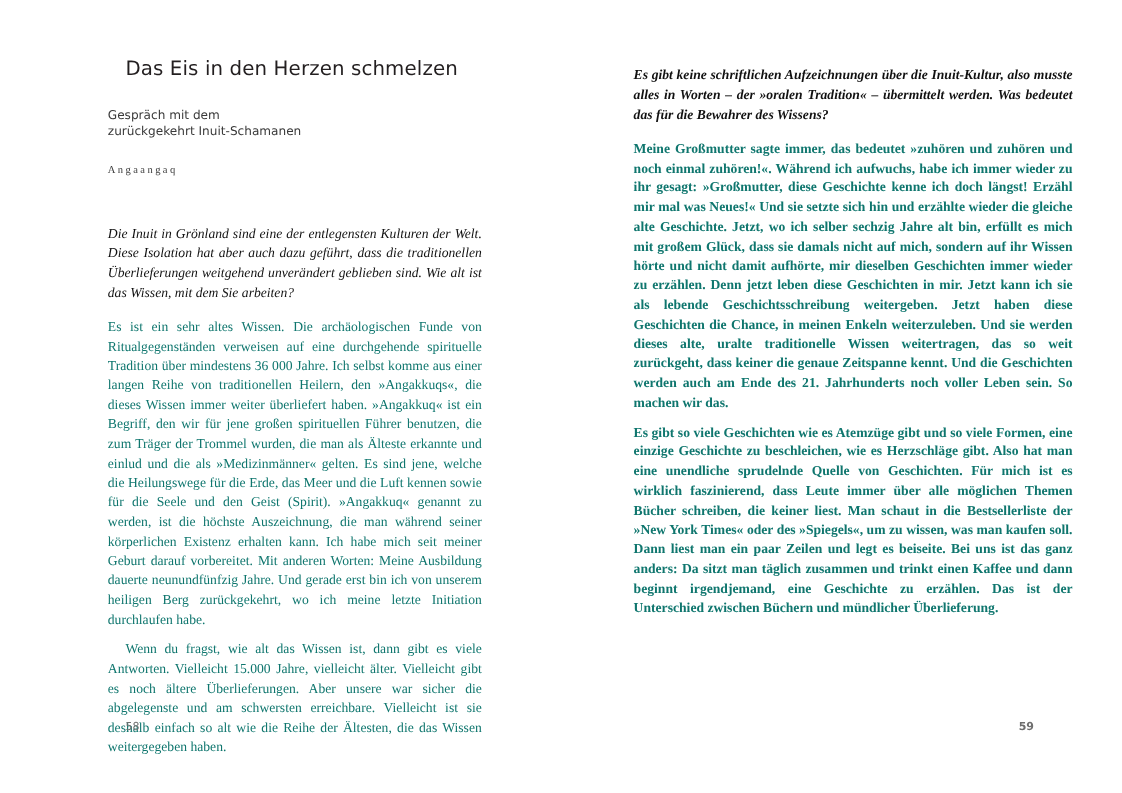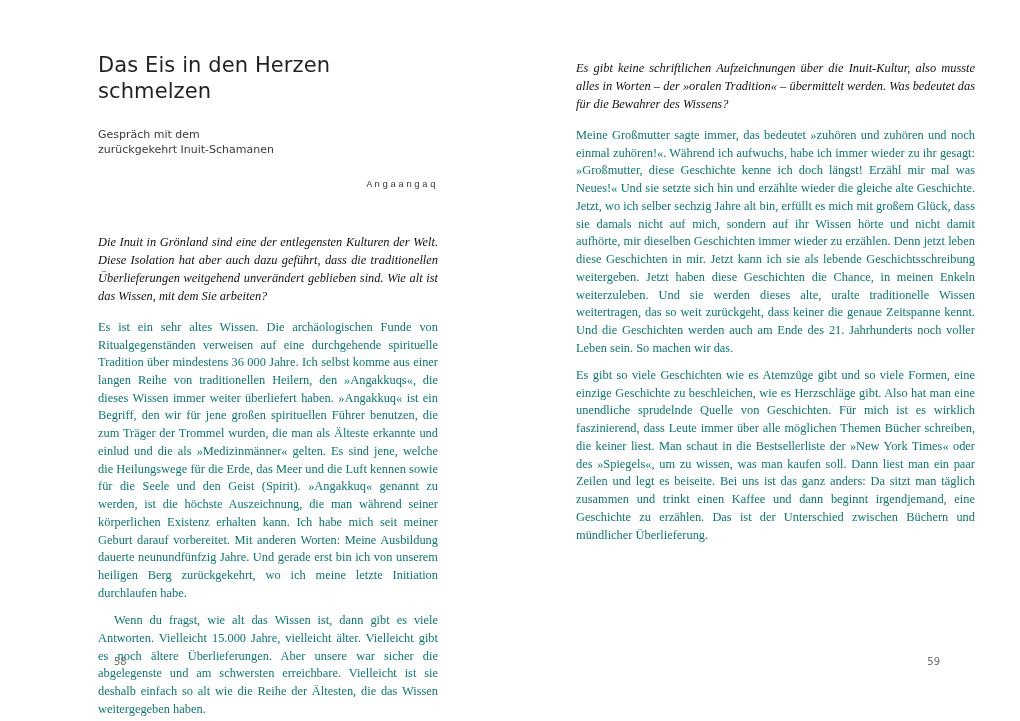--- a/index.html
+++ b/index.html
@@ -26,48 +26,48 @@
     box-sizing: border-box;
     height: 721px;
   }
   .page-left {
     width: 510px;
     padding: 52px 72px 0 98px;
   }
   .page-right {
     width: 510px;
     padding: 60px 45px 0 66px;
+    font-weight: bold;
   }
 
   
   .title {
     font-family: "DejaVu Sans", sans-serif;
     font-weight: 400;
-    font-size: 21px;
+    font-size: 18px;
     line-height: 1.25;
     color: #231f20;
-    margin: 0 0 22px 0;
+    margin: 0 0 22px 16px;
     letter-spacing: 0.1px;
   }
   .subtitle {
     font-family: "DejaVu Sans", sans-serif;
     font-weight: 400;
     font-size: 11px;
     line-height: 1.38;
     color: #3a3a3a;
     margin: 0 0 22px 0;
   }
   .byline {
-    font-family: Liberation Mono, monospace;
+    font-family: Liberation Serif, serif;
     font-weight: 400;
     font-size: 9.6px;
     letter-spacing: 2.2px;
     color: #3a3a3a;
     margin: 0 0 44px 0;
-    text-align: right;
   }
 
   
   p.body {
     font-size: 12.4px;
     line-height: 1.43;
     text-align: justify;
     margin: 0 0 9.5px 0;
     hyphens: auto;
     -webkit-hyphens: auto;

